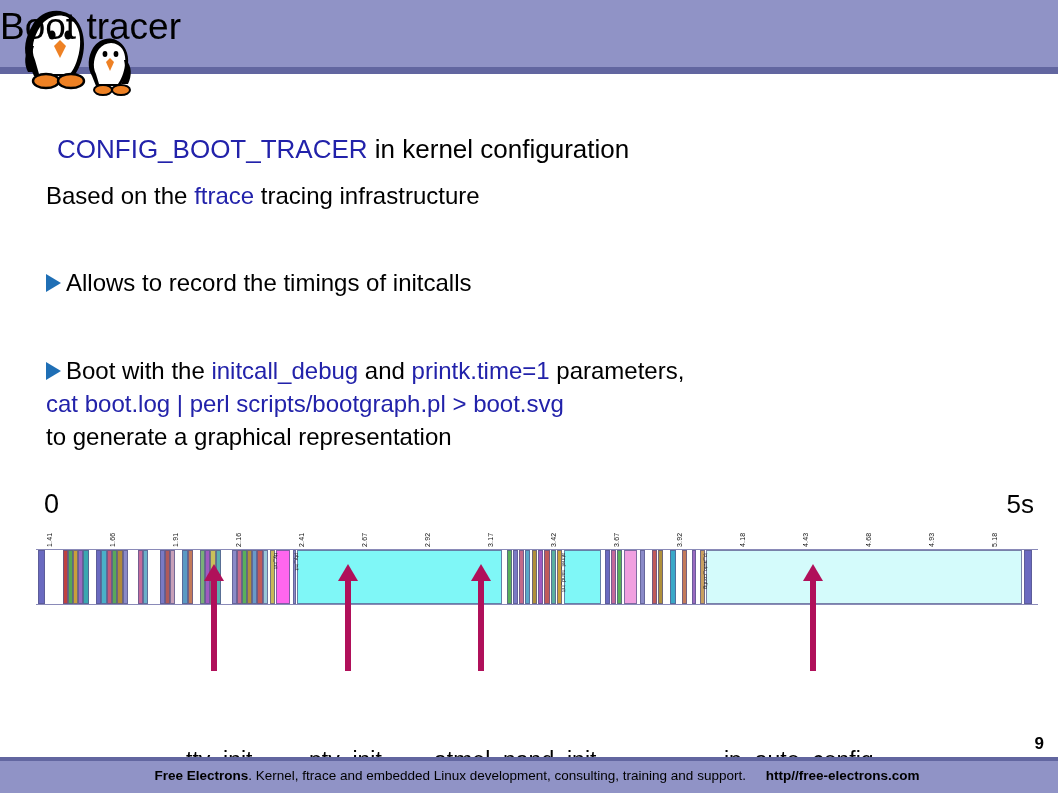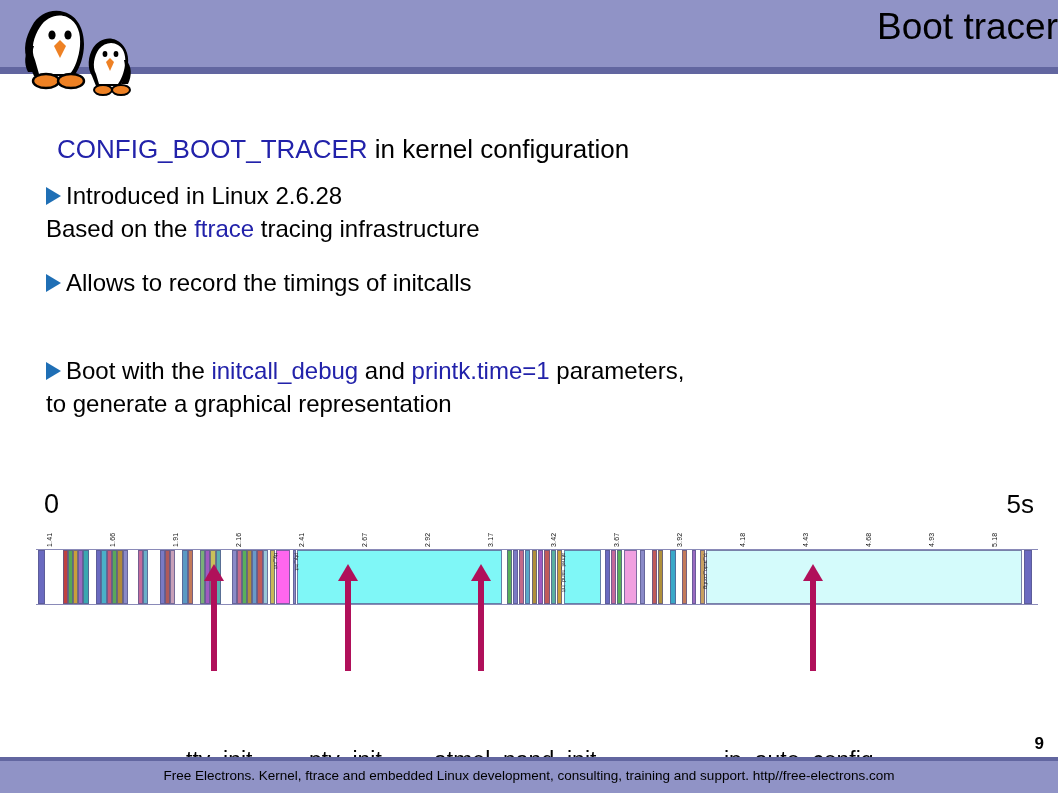--- a/index.html
+++ b/index.html
@@ -27,21 +27,21 @@
     position: absolute;
     left: 0; top: 67px;
     width: 1058px;
     height: 7px;
     background: #6266a0;
   }
   #slide-title {
     position: absolute;
     left: 0; top: 6px;
     width: 1058px;
-    text-align: right;
+    text-align: left;
     font-size: 37px;
     color: #000000;
     letter-spacing: 0px;
   }
 
   
   #logo {
     position: absolute;
     left: 8px; top: 2px;
     width: 150px; height: 95px;
@@ -205,21 +205,21 @@
     background: #9093c6;
   }
   #footer-text {
     position: absolute;
     left: 0; top: 7px;
     width: 1058px;
     text-align: center;
     font-size: 13.5px;
     color: #000;
   }
-  #footer-text b { font-weight: normal; }
+  #footer-text b { font-weight: bold; margin-left: 16px; }
 </style>
 </head>
 <body>
 
 <div id="header"></div>
 <div id="header-rule"></div>
 
 <div id="logo">
   <svg viewBox="0 0 150 95" width="150" height="95" aria-hidden="true">
 
@@ -245,37 +245,37 @@
 
 <div id="slide-title">Boot tracer</div>
 
 <div id="content">
 
   <div class="subtitle">
     <span class="kw">CONFIG_BOOT_TRACER</span><span> in kernel configuration</span>
   </div>
 
   <div class="blk" id="blk1">
-    <span class="line">
-      <i class="bullet-icon"></i><span>Introduced in Linux 2.6.28</span>
-    </span>
     <span class="line indent">
       <span>Based on the </span><span class="kw">ftrace</span><span> tracing infrastructure</span>
     </span>
   </div>
 
   <div class="blk" id="blk2">
     <span class="line">
       <i class="bullet-icon"></i><span>Allows to record the timings of initcalls</span>
     </span>
   </div>
 
   <div class="blk" id="blk3">
     <span class="line">
       <i class="bullet-icon"></i><span>Boot with the </span><span class="kw">initcall_debug</span><span> and </span><span class="kw">printk.time=1</span><span> parameters,</span>
+    </span>
+    <span class="line">
+      <span class="kw">cat boot.log | perl scripts/bootgraph.pl &gt; boot.svg</span>
     </span>
     <span class="line">
       <span>to generate a graphical representation</span>
     </span>
   </div>
 
   <div id="graph">
     <div id="axis-zero">0</div>
     <div id="axis-five">5s</div>
     <div id="ticks">

